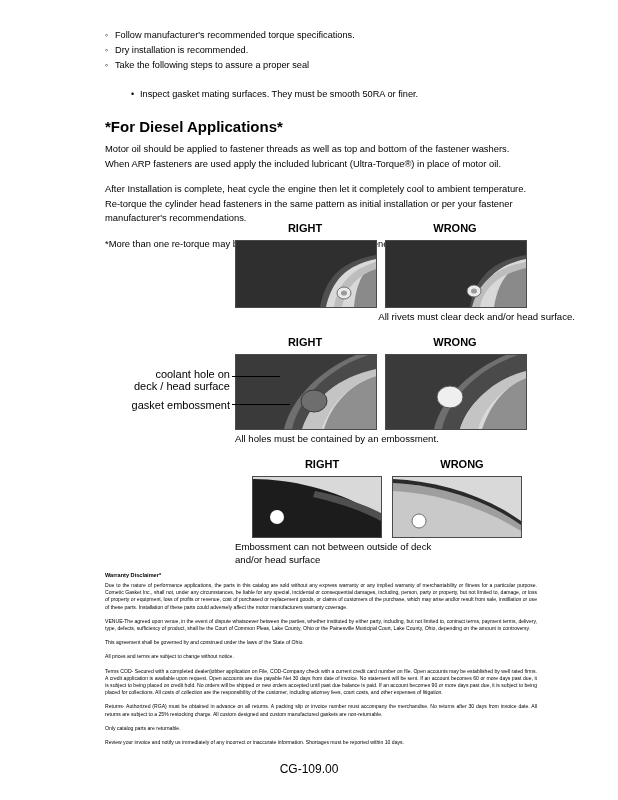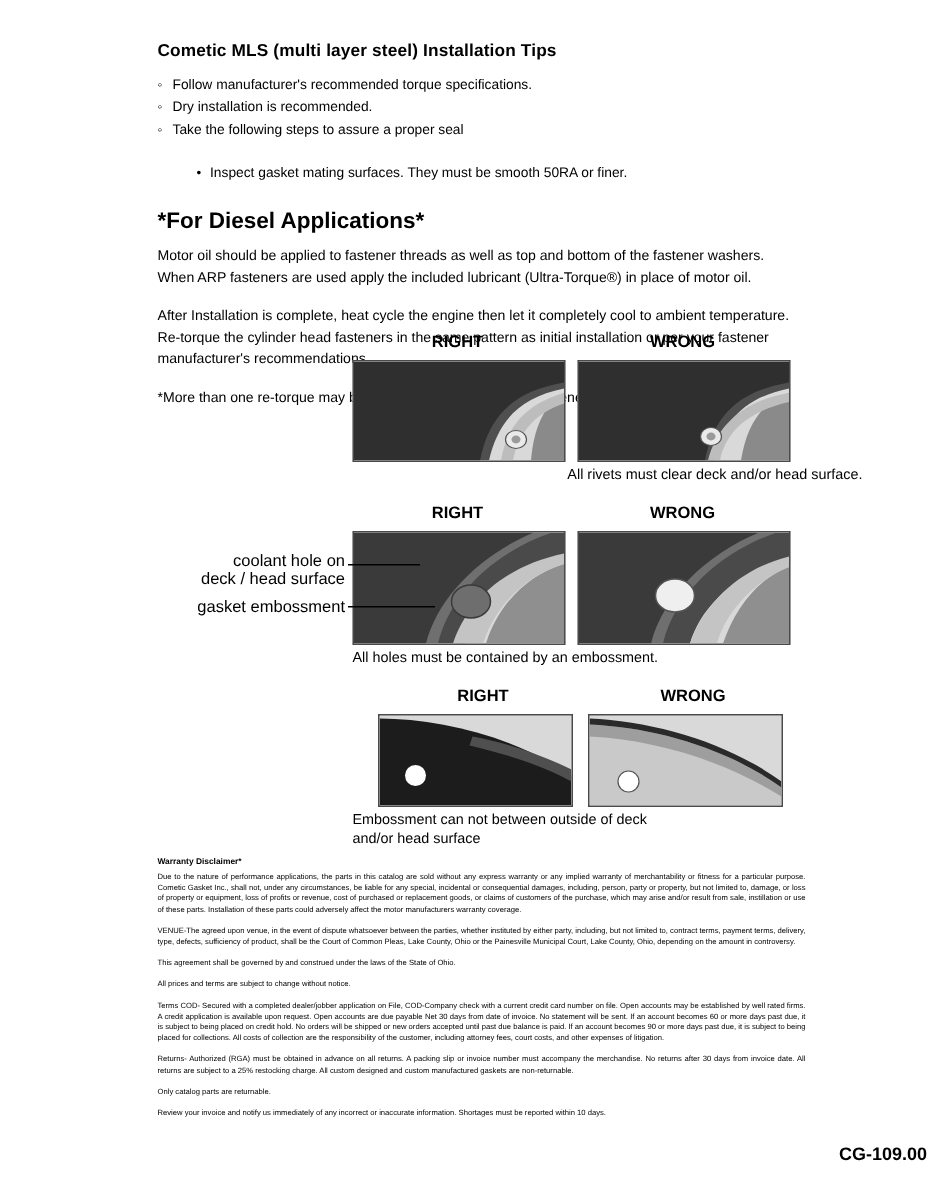--- a/index.html
+++ b/index.html
@@ -140,33 +140,31 @@
     font-size: 5.1px;
     line-height: 7.2px;
     margin: 0 0 7px 0;
     text-align: justify;
   }
   .docnum {
     position: absolute;
     left: 0;
     top: 762px;
     width: 618px;
-    text-align: right;
+    text-align: center;
     font-size: 12px;
-    font-weight: bold;
   }
   svg { display: block; }
 </style>
 </head>
 <body>
 
 <div class="page">
 
   <div class="content">
-    <h1 class="title">Cometic MLS (multi layer steel) Installation Tips</h1>
 
     <ul class="bullets">
       <li>Follow manufacturer's recommended torque specifications.</li>
       <li>Dry installation is recommended.</li>
       <li>Take the following steps to assure a proper seal</li>
     </ul>
     <ul class="subbullets">
       <li>Inspect gasket mating surfaces.  They must be smooth 50RA or finer.</li>
     </ul>
 

